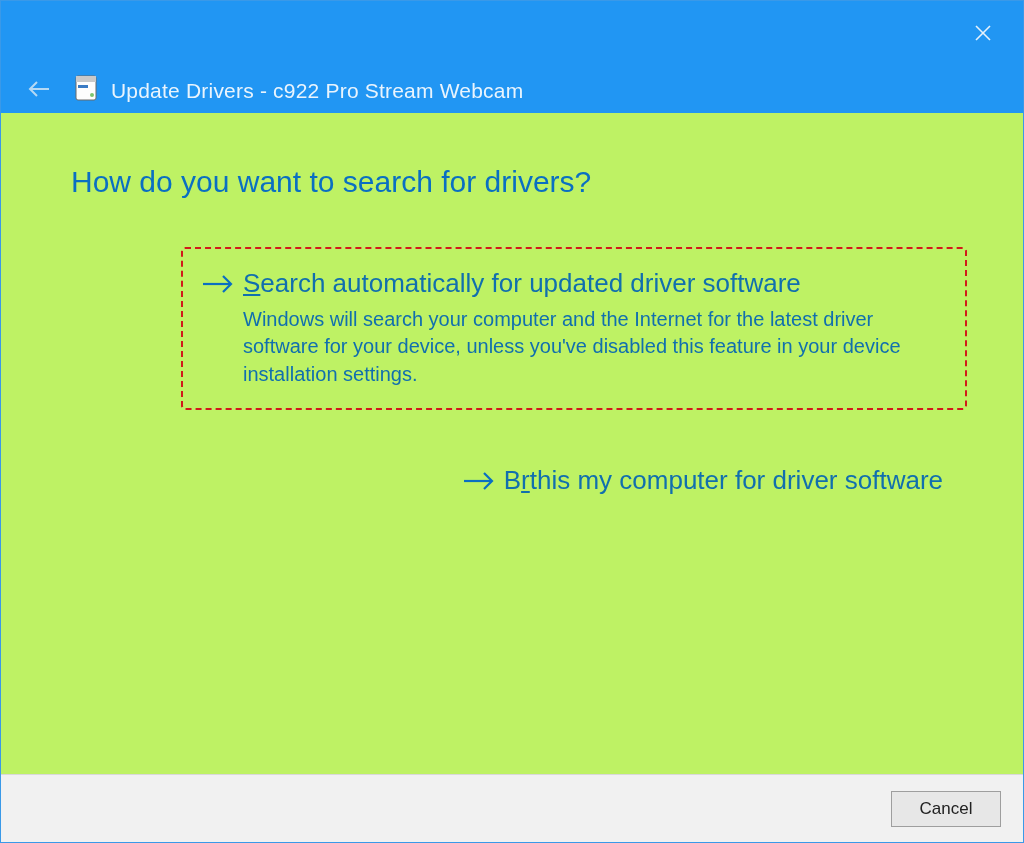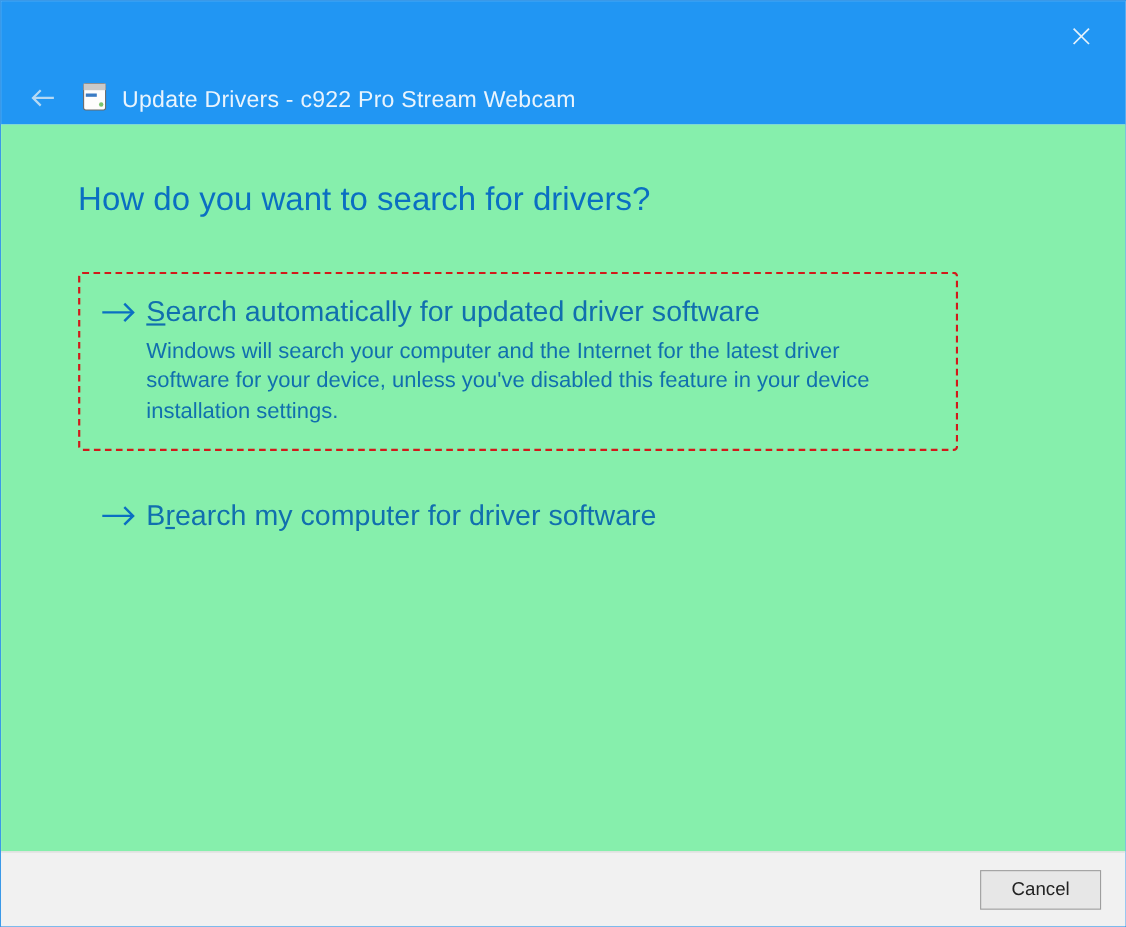--- a/index.html
+++ b/index.html
@@ -50,33 +50,34 @@
     position: absolute;
     left: 110px; top: 78px;
     font-size: 21px;
     color: #e9f4fd;
     letter-spacing: .2px;
   }
   
   .body {
     flex: 1;
     padding: 52px 56px 0 70px;
-    background: #86efac;
+    background: #bef264;
     overflow: hidden;
   }
   .heading {
     font-size: 30px;
     color: #0a6fc2;
     font-weight: 400;
     margin: 0 0 48px 0;
   }
   .options {
     display: flex;
     flex-direction: column;
-    gap: 22px;
+    gap: 34px;
+    align-items: flex-end;
   }
   .option {
     display: flex;
     align-items: flex-start;
     padding: 18px 22px 20px 18px;
     cursor: pointer;
     border: 2px solid transparent;
     border-radius: 3px;
     max-width: 800px;
   }
@@ -175,21 +176,21 @@
 
       <div class="option">
         <div class="arrow">
           <svg width="34" height="22" viewBox="0 0 34 22">
             <line x1="2" y1="11" x2="30" y2="11"></line>
             <polyline points="22,3 30,11 22,19"></polyline>
           </svg>
         </div>
         <div class="texts">
           <div class="title">
-            <span>B</span><span class="ul">r</span><span>earch my computer for driver software</span>
+            <span>B</span><span class="ul">r</span><span>this my computer for driver software</span>
           </div>
         </div>
       </div>
 
     </div>
   </div>
 
   <div class="footer">
     <button class="cancel-btn">Cancel</button>
   </div>

